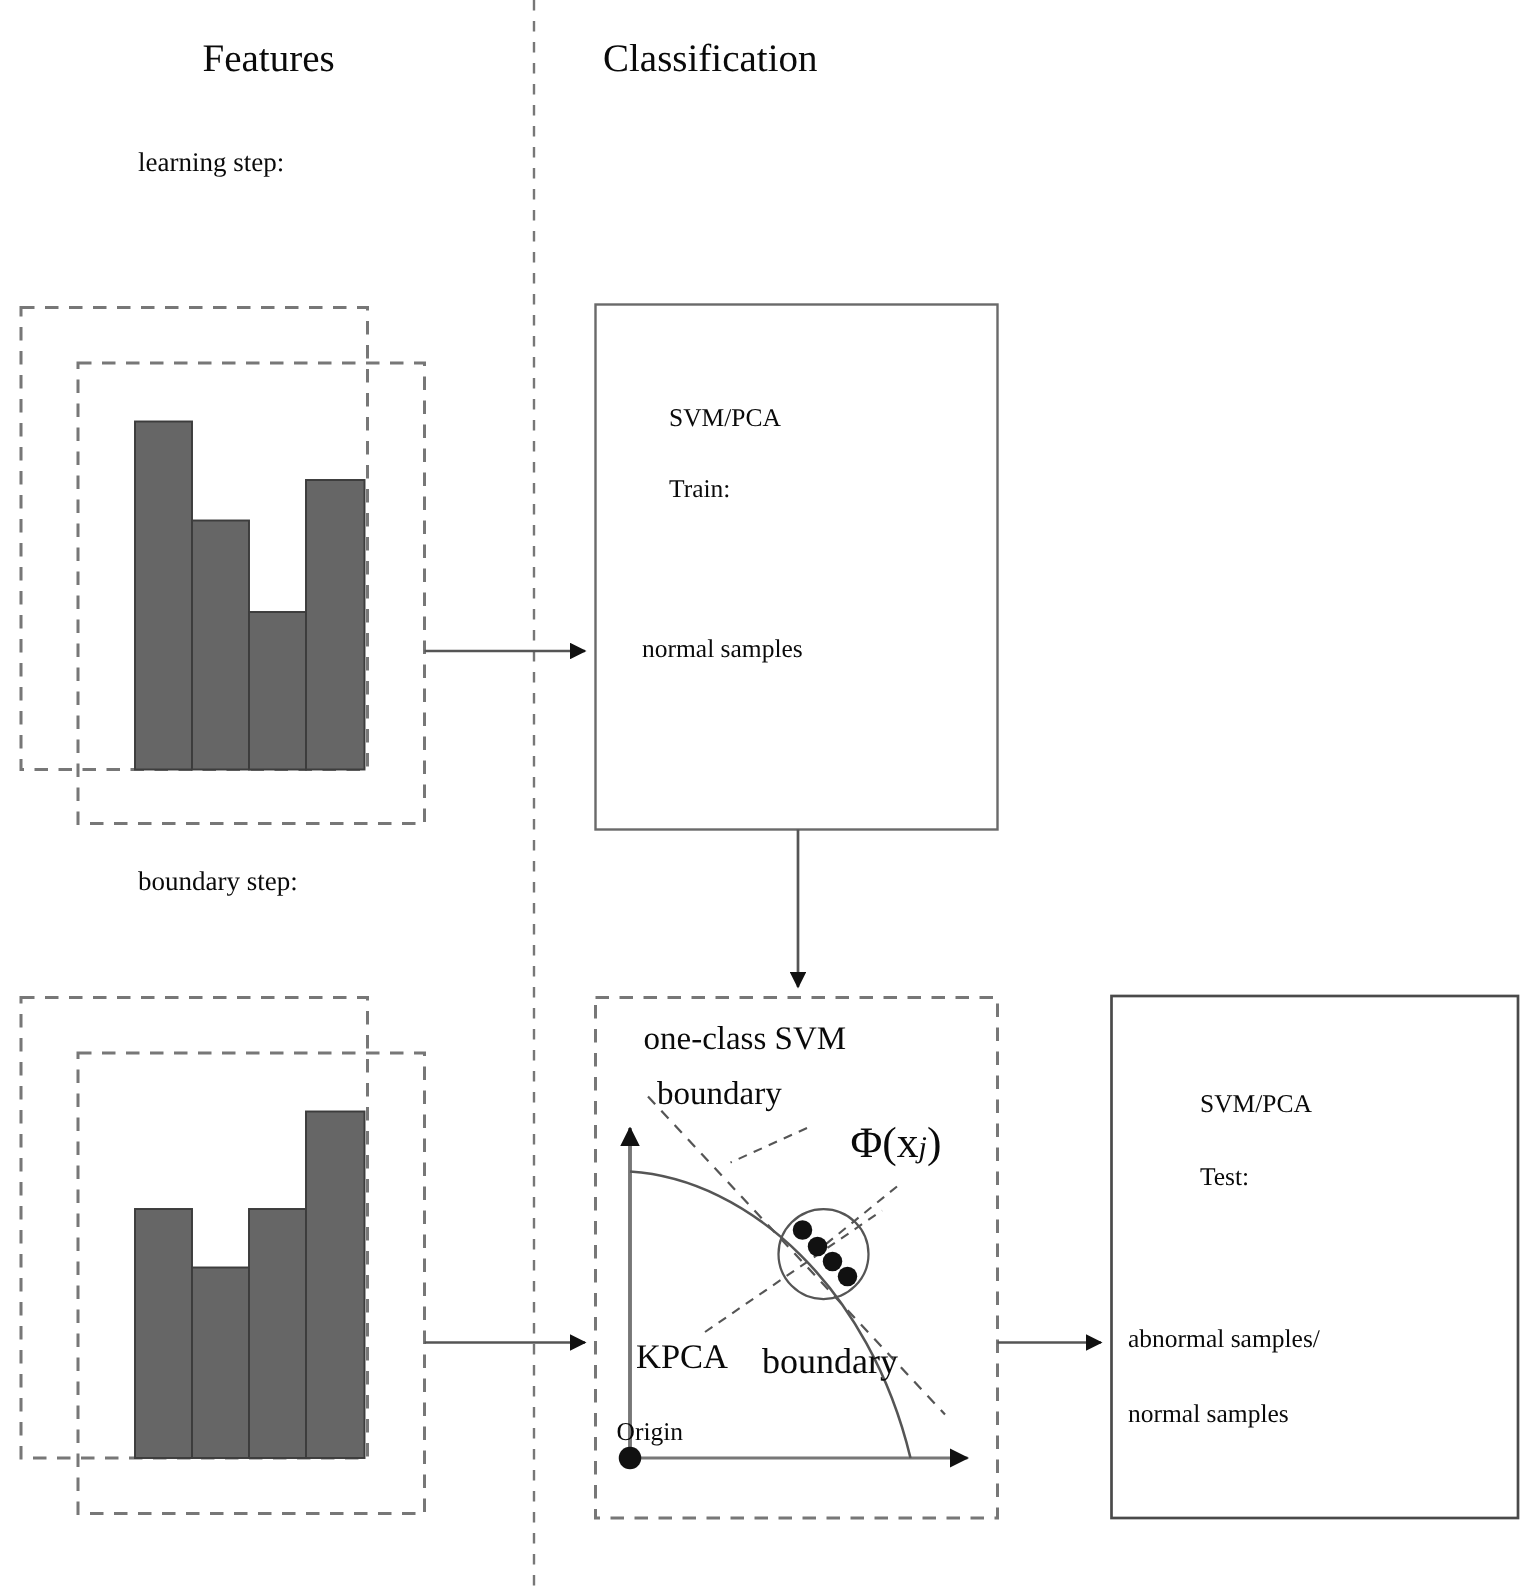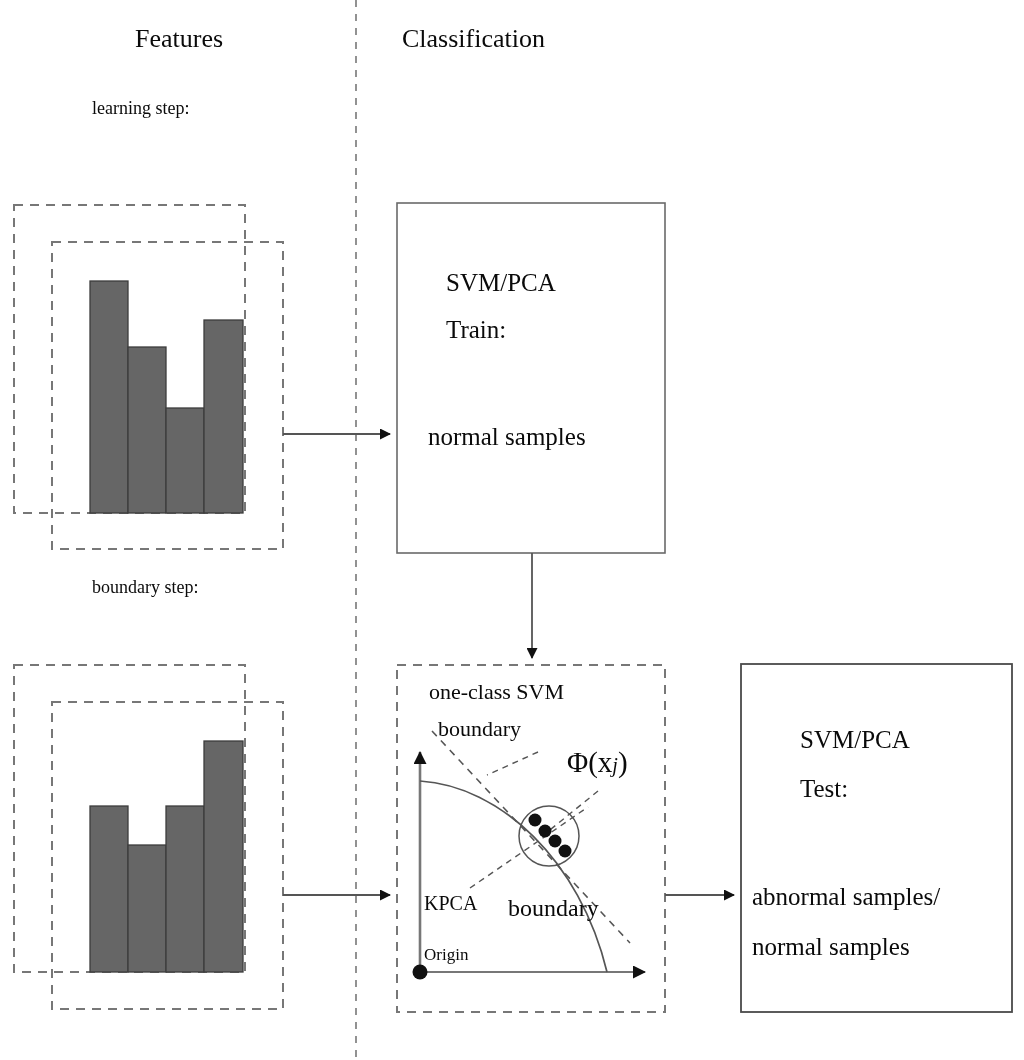--- a/index.html
+++ b/index.html
@@ -6,23 +6,23 @@
   body{
     width:1024px;height:1060px;position:relative;overflow:hidden;
     font-family:"Liberation Serif","DejaVu Serif",serif;
     color:#0a0a0a;
   }
   .stage{position:absolute;left:0;top:0;width:1024px;height:1060px;}
   svg.layer{position:absolute;left:0;top:0;width:1024px;height:1060px;}
   .txt{position:absolute;white-space:pre;line-height:1;}
   .hdr{font-size:26px;}
   .step{font-size:18px;}
-  .boxtxt{font-size:25px;}
+  .boxtxt{font-size:17px;}
   .panel-lbl{font-size:22px;}
-  .kpca-big{font-size:20px;}
+  .kpca-big{font-size:23px;}
   .kpca-small{font-size:24px;}
   .origin{font-size:17px;}
   .phi{font-size:29px;}
   .phi i{font-family:"Liberation Serif","DejaVu Serif",serif;font-style:italic;font-size:20px;}
 </style>
 </head>
 <body>
 
 <div class="stage">
 
@@ -108,17 +108,17 @@
   <div class="txt boxtxt" style="left:800px;top:776px;">Test:</div>
   <div class="txt boxtxt" style="left:752px;top:884px;">abnormal samples/</div>
   <div class="txt boxtxt" style="left:752px;top:934px;">normal samples</div>
 
   <div class="txt panel-lbl" style="left:429px;top:681px;">one-class SVM</div>
   <div class="txt panel-lbl" style="left:438px;top:718px;">boundary</div>
 
   <div class="txt kpca-big" style="left:424px;top:893px;">KPCA</div>
   <div class="txt kpca-small" style="left:508px;top:896px;">boundary</div>
 
-  <div class="txt origin" style="left:424px;top:946px;">Origin</div>
+  <div class="txt origin" style="left:411px;top:946px;">Origin</div>
 
   <div class="txt phi" style="left:567px;top:748px;"><span>Φ(x</span><i>j</i><span>)</span></div>
 
 </div>
 
 </body></html>

